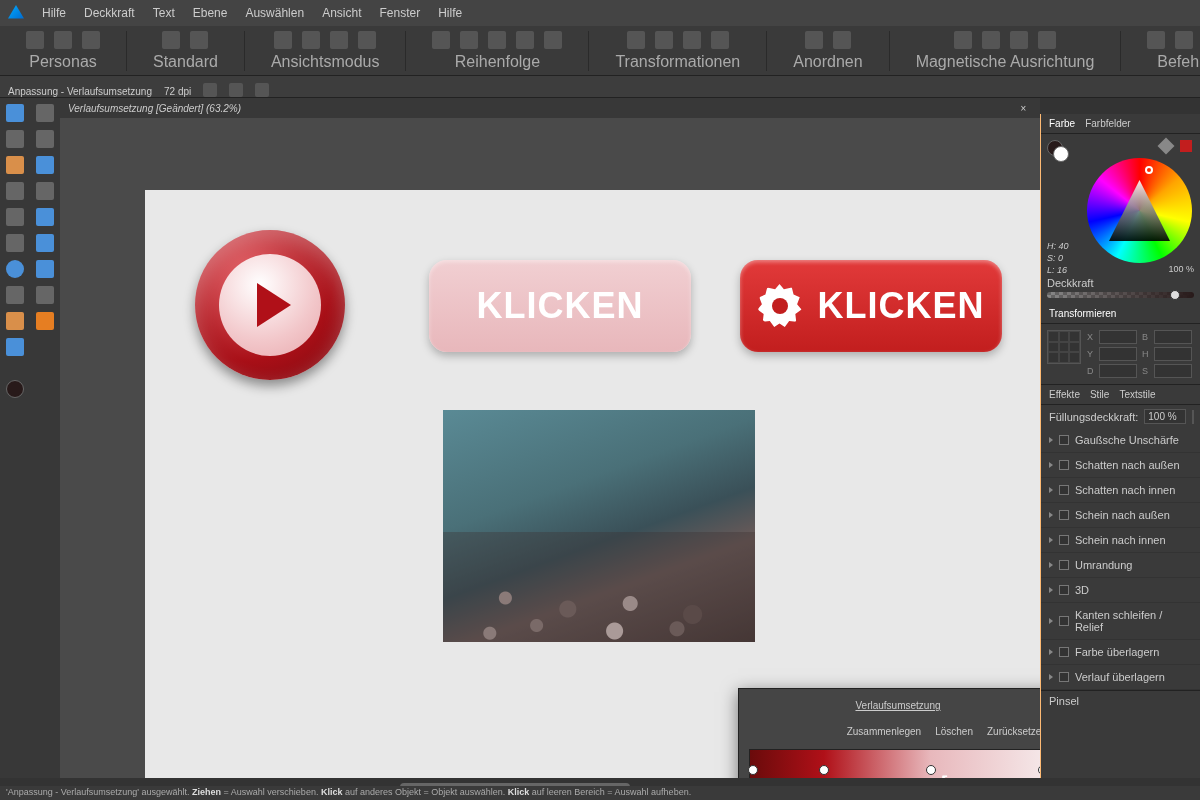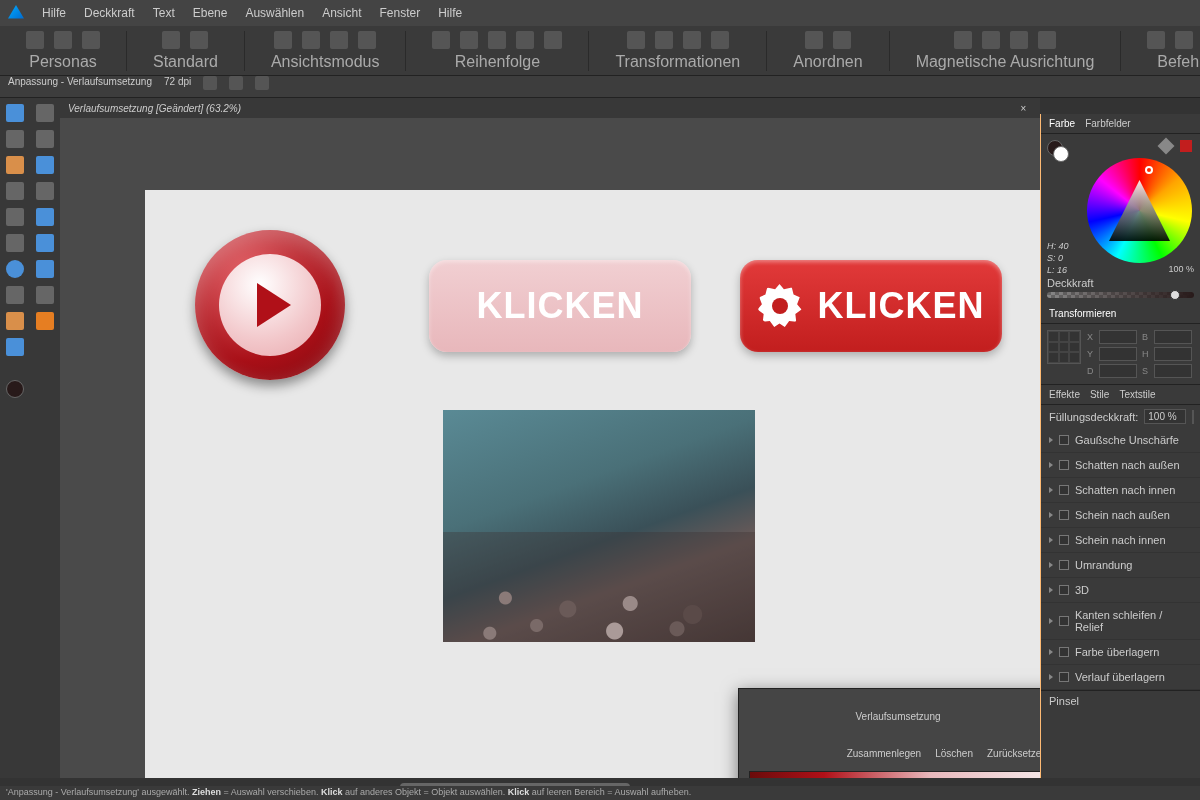--- a/index.html
+++ b/index.html
@@ -11,21 +11,21 @@
 .menubar span { cursor: pointer; }
 
 
 .toolbar { height: 50px; background: #3a3a3a; display: flex; align-items: flex-end; padding: 4px 0; border-bottom: 1px solid #222; }
 .tb-group { flex: 0 0 auto; text-align: center; padding: 0 26px; border-right: 1px solid #2a2a2a; }
 .tb-group .icons { display: flex; gap: 10px; justify-content: center; margin-bottom: 4px; }
 .tb-ic { width: 18px; height: 18px; background: #555; border-radius: 2px; }
 .tb-group .lbl { font-size: 16px; color: #aaa; }
 
 
-.context { height: 22px; background: #3d3d3d; display: flex; align-items: flex-start; padding: 0 8px; gap: 12px; font-size: 10px; border-bottom: 1px solid #222; }
+.context { height: 22px; background: #3d3d3d; display: flex; align-items: flex-end; padding: 0 8px; gap: 12px; font-size: 10px; border-bottom: 1px solid #222; }
 .context .ic { width: 14px; height: 14px; background: #555; border-radius: 2px; }
 
 
 .main { display: flex; height: 680px; }
 .tools-left { width: 60px; background: #383838; display: flex; }
 .tcol { width: 30px; display: flex; flex-direction: column; align-items: center; padding-top: 6px; gap: 8px; }
 .tic { width: 18px; height: 18px; background: #666; border-radius: 2px; }
 .tic.sel { background: #4a90d9; }
 .tic.accent { background: #d98f4a; }
 .tic.blue { background: #4a90d9; }
@@ -49,21 +49,21 @@
 .pill2 { left: 595px; background: linear-gradient(#e23a3a, #c21e1e); }
 .gear { width: 44px; height: 44px; position: relative; }
 .gear::before { content:''; position:absolute; inset:0; background:#fff; clip-path: polygon(50% 0,60% 12%,78% 8%,82% 24%,96% 30%,90% 46%,100% 58%,86% 68%,88% 86%,72% 84%,62% 98%,50% 90%,38% 98%,28% 84%,12% 86%,14% 68%,0 58%,10% 46%,4% 30%,18% 24%,22% 8%,40% 12%); border-radius:50%; }
 .gear::after { content:''; position:absolute; left:14px; top:14px; width:16px; height:16px; border-radius:50%; background:#c21e1e; }
 
 .photo { position: absolute; left: 298px; top: 220px; width: 312px; height: 232px; background: linear-gradient(160deg, #5a8a95 0%, #4a7078 35%, #3a5058 55%, #6b5a58 70%, #4a3a38 100%); overflow:hidden; }
 .photo::after { content:''; position:absolute; bottom:0; left:0; right:0; height:110px; background: radial-gradient(circle at 20% 60%, #8a7a78 6px, transparent 7px), radial-gradient(circle at 40% 70%, #6a5a58 8px, transparent 9px), radial-gradient(circle at 60% 65%, #9a8a88 7px, transparent 8px), radial-gradient(circle at 80% 75%, #5a4a48 9px, transparent 10px), radial-gradient(circle at 30% 85%, #7a6a68 6px, transparent 7px), radial-gradient(circle at 55% 90%, #aa9a98 8px, transparent 9px), radial-gradient(circle at 75% 88%, #6a5a58 7px, transparent 8px), radial-gradient(circle at 15% 92%, #8a7a78 6px, transparent 7px); background-color: rgba(60,50,48,0.35);}
 
 
 .grad-panel { position: absolute; left: 678px; top: 570px; width: 320px; background: #454545; border: 1px solid #222; font-size: 10px; box-shadow: 0 4px 16px rgba(0,0,0,0.5); }
-.gp-title { text-align: center; padding: 22px; position: relative; }
+.gp-title { text-align: center; padding: 11px; position: relative; text-decoration: underline; }
 .gp-actions { display: flex; justify-content: flex-end; gap: 14px; padding: 4px 10px; }
 .gp-actions span { cursor: pointer; }
 .gp-grad { margin: 8px 10px; height: 40px; position: relative; border: 1px solid #222; }
 .gp-bar { height: 100%; background: linear-gradient(to right, #6a0b0b 0%, #b01018 25%, #e8b8bc 61%, #f5e8e9 100%); }
 .gp-stop { position: absolute; top: 15px; width: 10px; height: 10px; border-radius: 50%; background: #fff; border: 1px solid #333; transform: translateX(-50%); cursor: pointer; }
 .gp-cursor { position: absolute; left: 190px; top: 20px; font-size: 16px; color: #fff; pointer-events: none; }
 .gp-dd { width: 10px; height: 14px; background: #333; border: 1px solid #555; display: inline-block; }
 
 
 .right { width: 160px; background: #3a3a3a; display: flex; flex-direction: column; border-left: 1px solid #fdba74; margin-top: 16px; }

